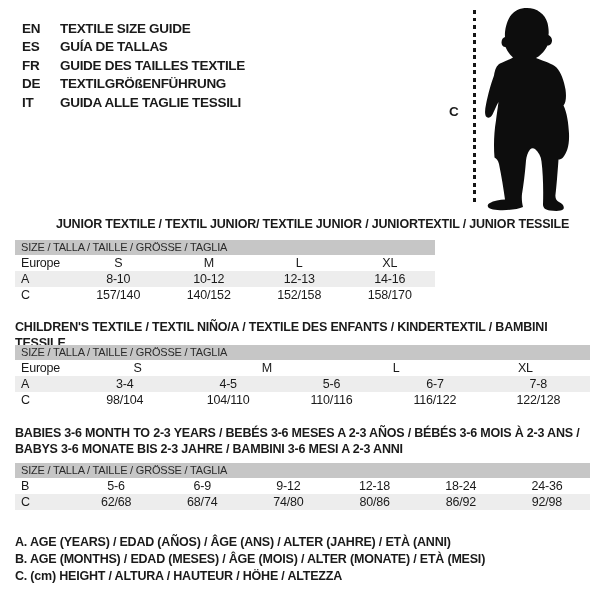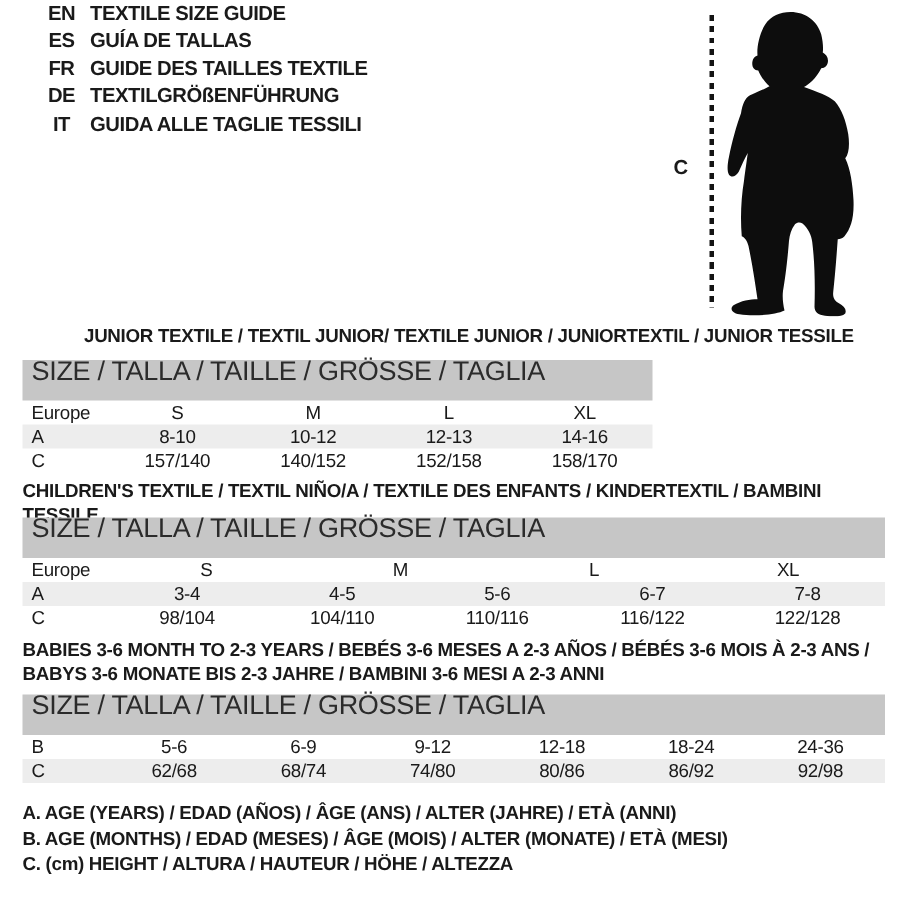--- a/index.html
+++ b/index.html
@@ -10,21 +10,21 @@
   html,body{margin:0;padding:0;}
   body{
     width:600px;height:600px;position:relative;background:#ffffff;
     font-family:"Liberation Sans","DejaVu Sans",sans-serif;
     color:var(--ink);
     -webkit-font-smoothing:antialiased;
   }
   .abs{position:absolute;}
 
   
-  .lang-block{left:22px;top:0;text-align:center;}
+  .lang-block{left:22px;top:20px;}
   .lang-row{display:flex;line-height:18.4px;font-size:13.5px;font-weight:700;letter-spacing:-0.3px;}
   .lang-code{width:38px;flex:0 0 38px;}
 
   
   .dash-line{
     left:473px;top:10px;width:3px;height:195px;
     background:repeating-linear-gradient(to bottom,#141414 0 4px,transparent 4px 7.5px);
   }
   .fig-label{left:449px;top:104px;font-size:13.5px;font-weight:700;}
   .baby-svg{left:482px;top:6px;}
@@ -37,22 +37,22 @@
   .t1-title{top:216px;margin-left:41px;}
   .t2-title{top:319px;}
   .t3-title{top:425px;}
 
   .size-table{left:15px;}
   .t1{top:240px;width:420px;}
   .t2{top:345px;width:575px;}
   .t3{top:463px;width:575px;}
 
   .band{
-    background:var(--band);height:27px;line-height:15px;
-    font-size:18px;padding-left:6px;color:#2b2b2b;letter-spacing:-0.2px;
+    background:var(--band);height:15px;line-height:15px;
+    font-size:11px;padding-left:6px;color:#2b2b2b;letter-spacing:-0.2px;
   }
   .trow{display:flex;height:16px;line-height:16px;font-size:12.5px;letter-spacing:-0.2px;}
   .trow.shaded{background:var(--shaded);}
   .tlabel{flex:0 0 58px;padding-left:6px;box-sizing:border-box;}
   .tcell{flex:1 1 0;text-align:center;}
 
   
   .legend{left:15px;top:534px;font-size:12.5px;font-weight:700;line-height:17.2px;letter-spacing:-0.2px;}
 </style>
 </head>

